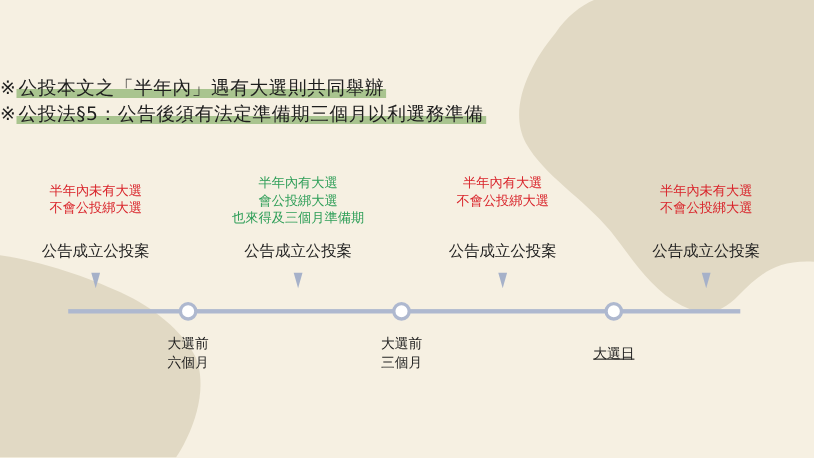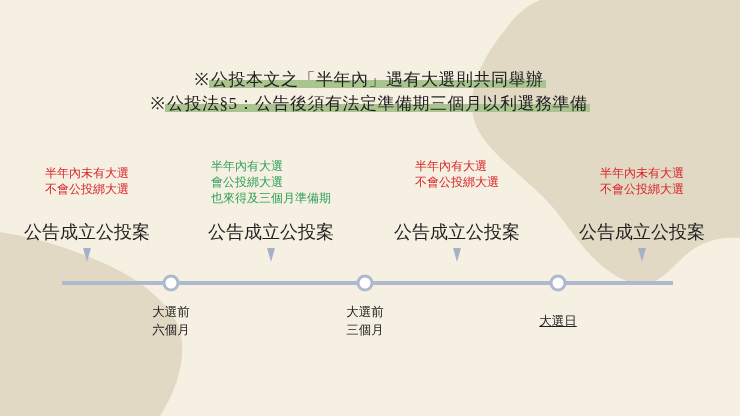--- a/index.html
+++ b/index.html
@@ -6,50 +6,48 @@
     html, body { width: 740px; height: 416px; overflow: hidden; }
     body {
       background: #f6f0e2;
       font-family: "DejaVu Sans", "Liberation Sans", sans-serif;
       position: relative;
     }
     .bg-shapes { position: absolute; inset: 0; z-index: 0; }
     .title-block {
       position: absolute;
       left: 0; right: 0; top: 68px;
-      text-align: center;
       z-index: 2;
-      font-family: Liberation Serif, serif;
     }
     .title-line {
       font-size: 17px;
       color: #1e1e1e;
       line-height: 24px;
       letter-spacing: 0.5px;
       white-space: nowrap;
     }
     .title-line .hl {
       background: linear-gradient(to bottom, transparent 55%, #a9c48f 55%, #a9c48f 95%, transparent 95%);
       padding: 0 2px;
     }
     .scenario {
       position: absolute;
       z-index: 2;
-      text-align: left;
+      text-align: center;
       transform: translateX(-50%);
     }
     .scenario .cond {
       font-size: 12px;
       line-height: 16px;
       white-space: nowrap;
     }
     .scenario .cond.red { color: #d9232a; }
     .scenario .cond.green { color: #2e9e58; }
     .scenario .announce {
-      font-size: 18px;
+      font-size: 14px;
       color: #1e1e1e;
       white-space: nowrap;
       position: absolute;
       left: 50%;
       transform: translateX(-50%);
       top: 0;
     }
     .arrow {
       position: absolute;
       width: 0; height: 0;

